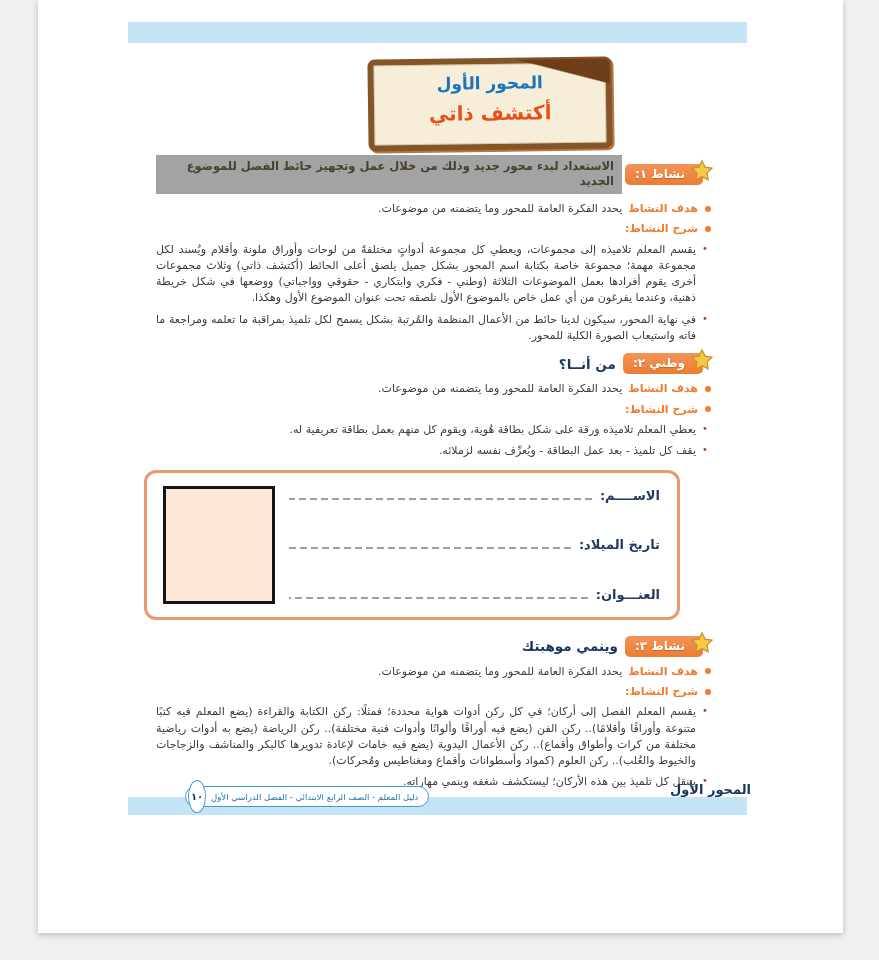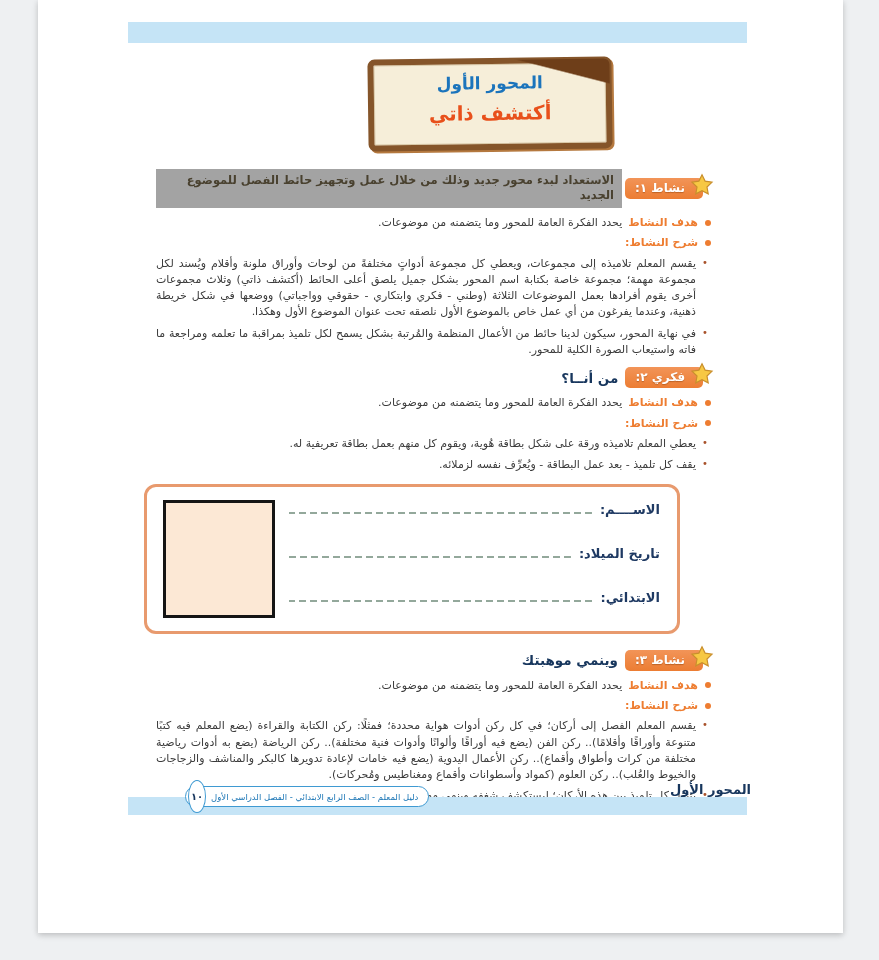--- a/index.html
+++ b/index.html
@@ -39,21 +39,21 @@
   .sign-fold {
     position:absolute; top:-4px; right:-4px; width:96px; height:26px;
     background:linear-gradient(to left bottom, #6e3e19 47%, transparent 50%);
     border-top-right-radius:6px;
   }
   .sign-line1 { color:#1b74bc; font-size:17px; font-weight:bold; letter-spacing:.5px; }
   .sign-line2 { color:#e8501b; font-size:20px; font-weight:bold; margin-top:8px; }
 
   
   .content {
-    position:absolute; top:169px; right:130px; left:118px;
+    position:absolute; top:155px; right:130px; left:118px;
   }
   .activity { margin-bottom:9px; }
   .activity-head { display:flex; align-items:center; gap:3px; margin-bottom:7px; }
   .badge {
     position:relative; flex:0 0 auto;
     background:linear-gradient(#f29458,#ec7d33);
     border-radius:5px;
     padding:3px 18px 4px 10px;
     margin-right:10px;
     color:#fff; font-weight:bold; font-size:12px;
@@ -95,21 +95,21 @@
   .id-card {
     margin:10px 33px 16px -12px;
     height:150px;
     border:3px solid #e89a6e;
     border-radius:12px;
     background:#fff;
     display:flex; flex-direction:row;
     padding:13px 17px 13px 16px;
     gap:14px;
   }
-  .card-fields { flex:1 1 auto; display:flex; flex-direction:column; padding:2px 0;gap:29px; }
+  .card-fields { flex:1 1 auto; display:flex; flex-direction:column; justify-content:space-between; padding:2px 0;gap:29px; }
   .field-row { display:flex; align-items:baseline; }
   .field-label { color:#1f3a63; font-weight:bold; font-size:13px; white-space:nowrap; margin-left:8px; }
   .field-line {
     flex:1 1 auto; height:12px; margin-bottom:1px;
     background-image:repeating-linear-gradient(to left, #93a89b 0 7px, transparent 7px 11px);
     background-position:bottom; background-size:100% 2px; background-repeat:no-repeat;
   }
   .photo-box {
     flex:0 0 112px; align-self:stretch;
     background:#fce8d5;
@@ -184,21 +184,21 @@
     </section>
 
     <section class="activity">
       <div class="activity-head">
         <div class="badge">
           <span class="star">
             <svg viewBox="0 0 24 24" width="24" height="24">
                 <path d="M12 1.8l3.1 6.3 6.9 1-5 4.9 1.2 6.9L12 17.6l-6.2 3.3 1.2-6.9-5-4.9 6.9-1z" fill="#f7c843" stroke="#c98f2d" stroke-width="1.2"></path>
               </svg>
           </span>
-          <span>فكري ٢:</span>
+          <span>وطني ٢:</span>
         </div>
         <div class="act-title plain">من أنــا؟</div>
       </div>
       <div class="meta-row">
         <span class="dot"></span>
         <span class="meta-label">هدف النشاط</span>
         <span class="meta-text">يحدد الفكرة العامة للمحور وما يتضمنه من موضوعات.</span>
       </div>
       <div class="meta-row">
         <span class="dot"></span>
@@ -213,21 +213,21 @@
         <div class="card-fields">
           <div class="field-row">
             <span class="field-label">الاســــم:</span>
             <span class="field-line"></span>
           </div>
           <div class="field-row">
             <span class="field-label">تاريخ الميلاد:</span>
             <span class="field-line"></span>
           </div>
           <div class="field-row">
-            <span class="field-label">الابتدائي:</span>
+            <span class="field-label">العنـــوان:</span>
             <span class="field-line"></span>
           </div>
         </div>
         <div class="photo-box"></div>
       </div>
     </section>
 
     <section class="activity">
       <div class="activity-head">
         <div class="badge">

